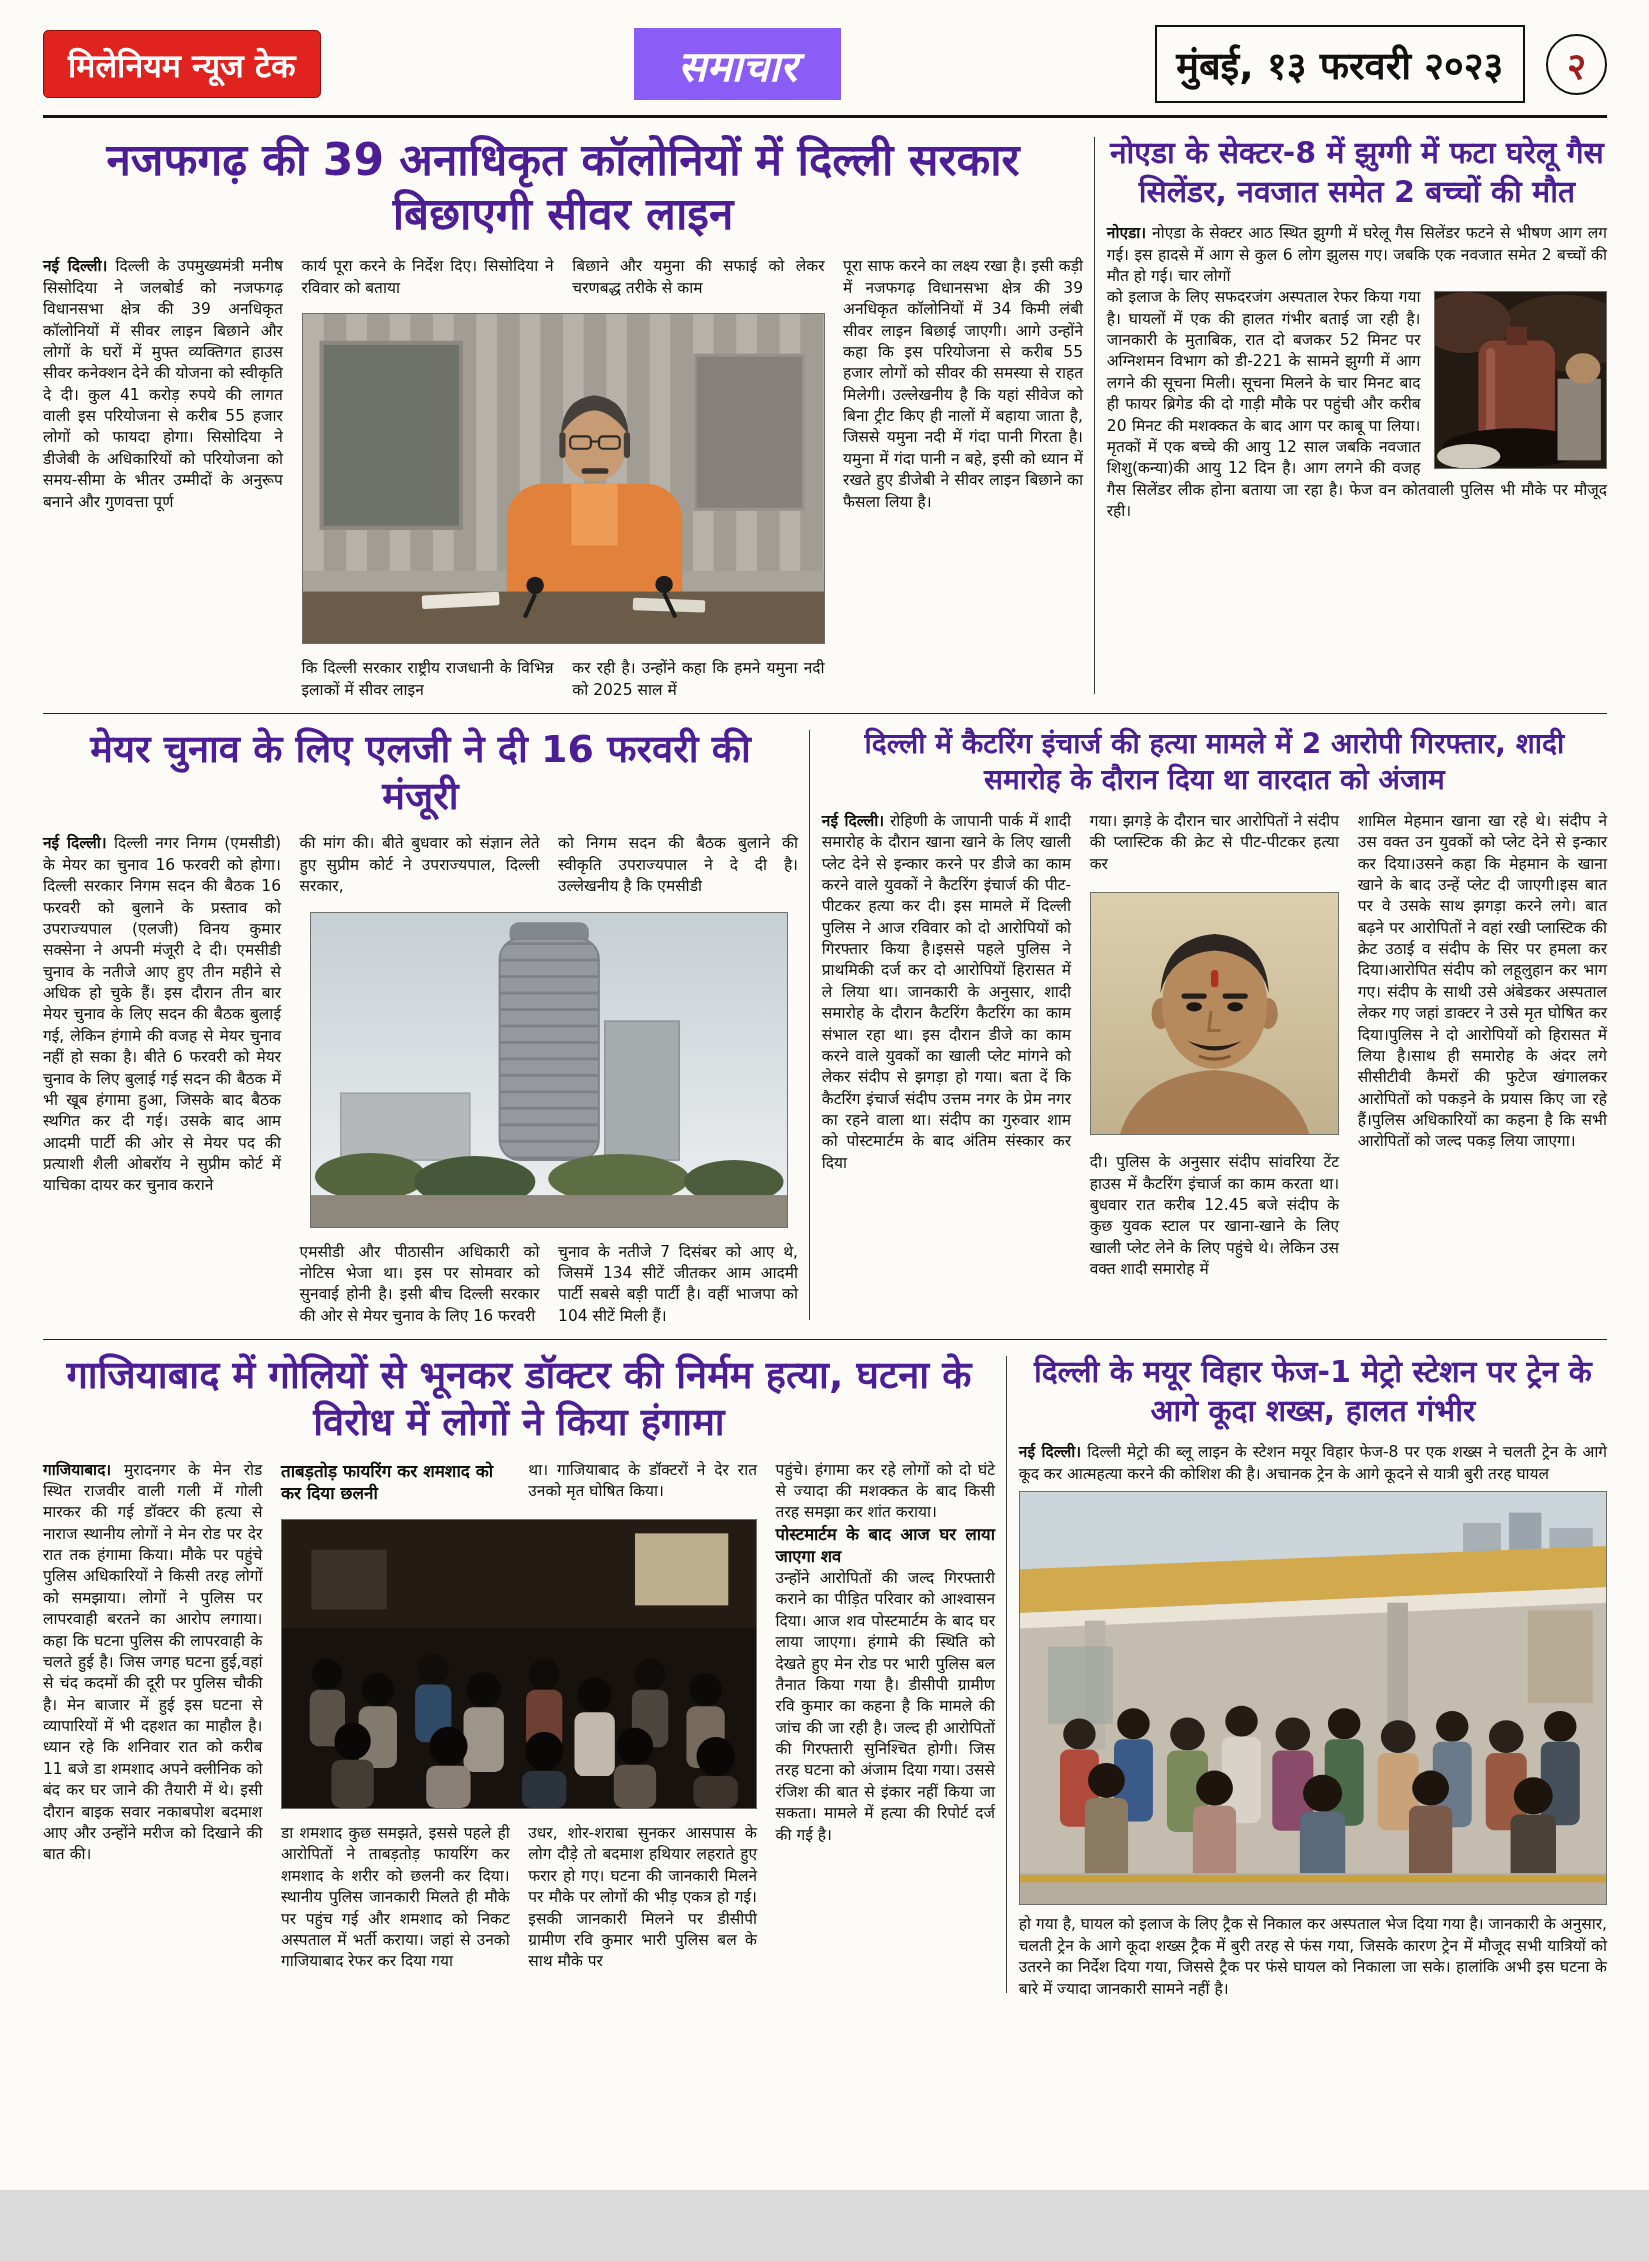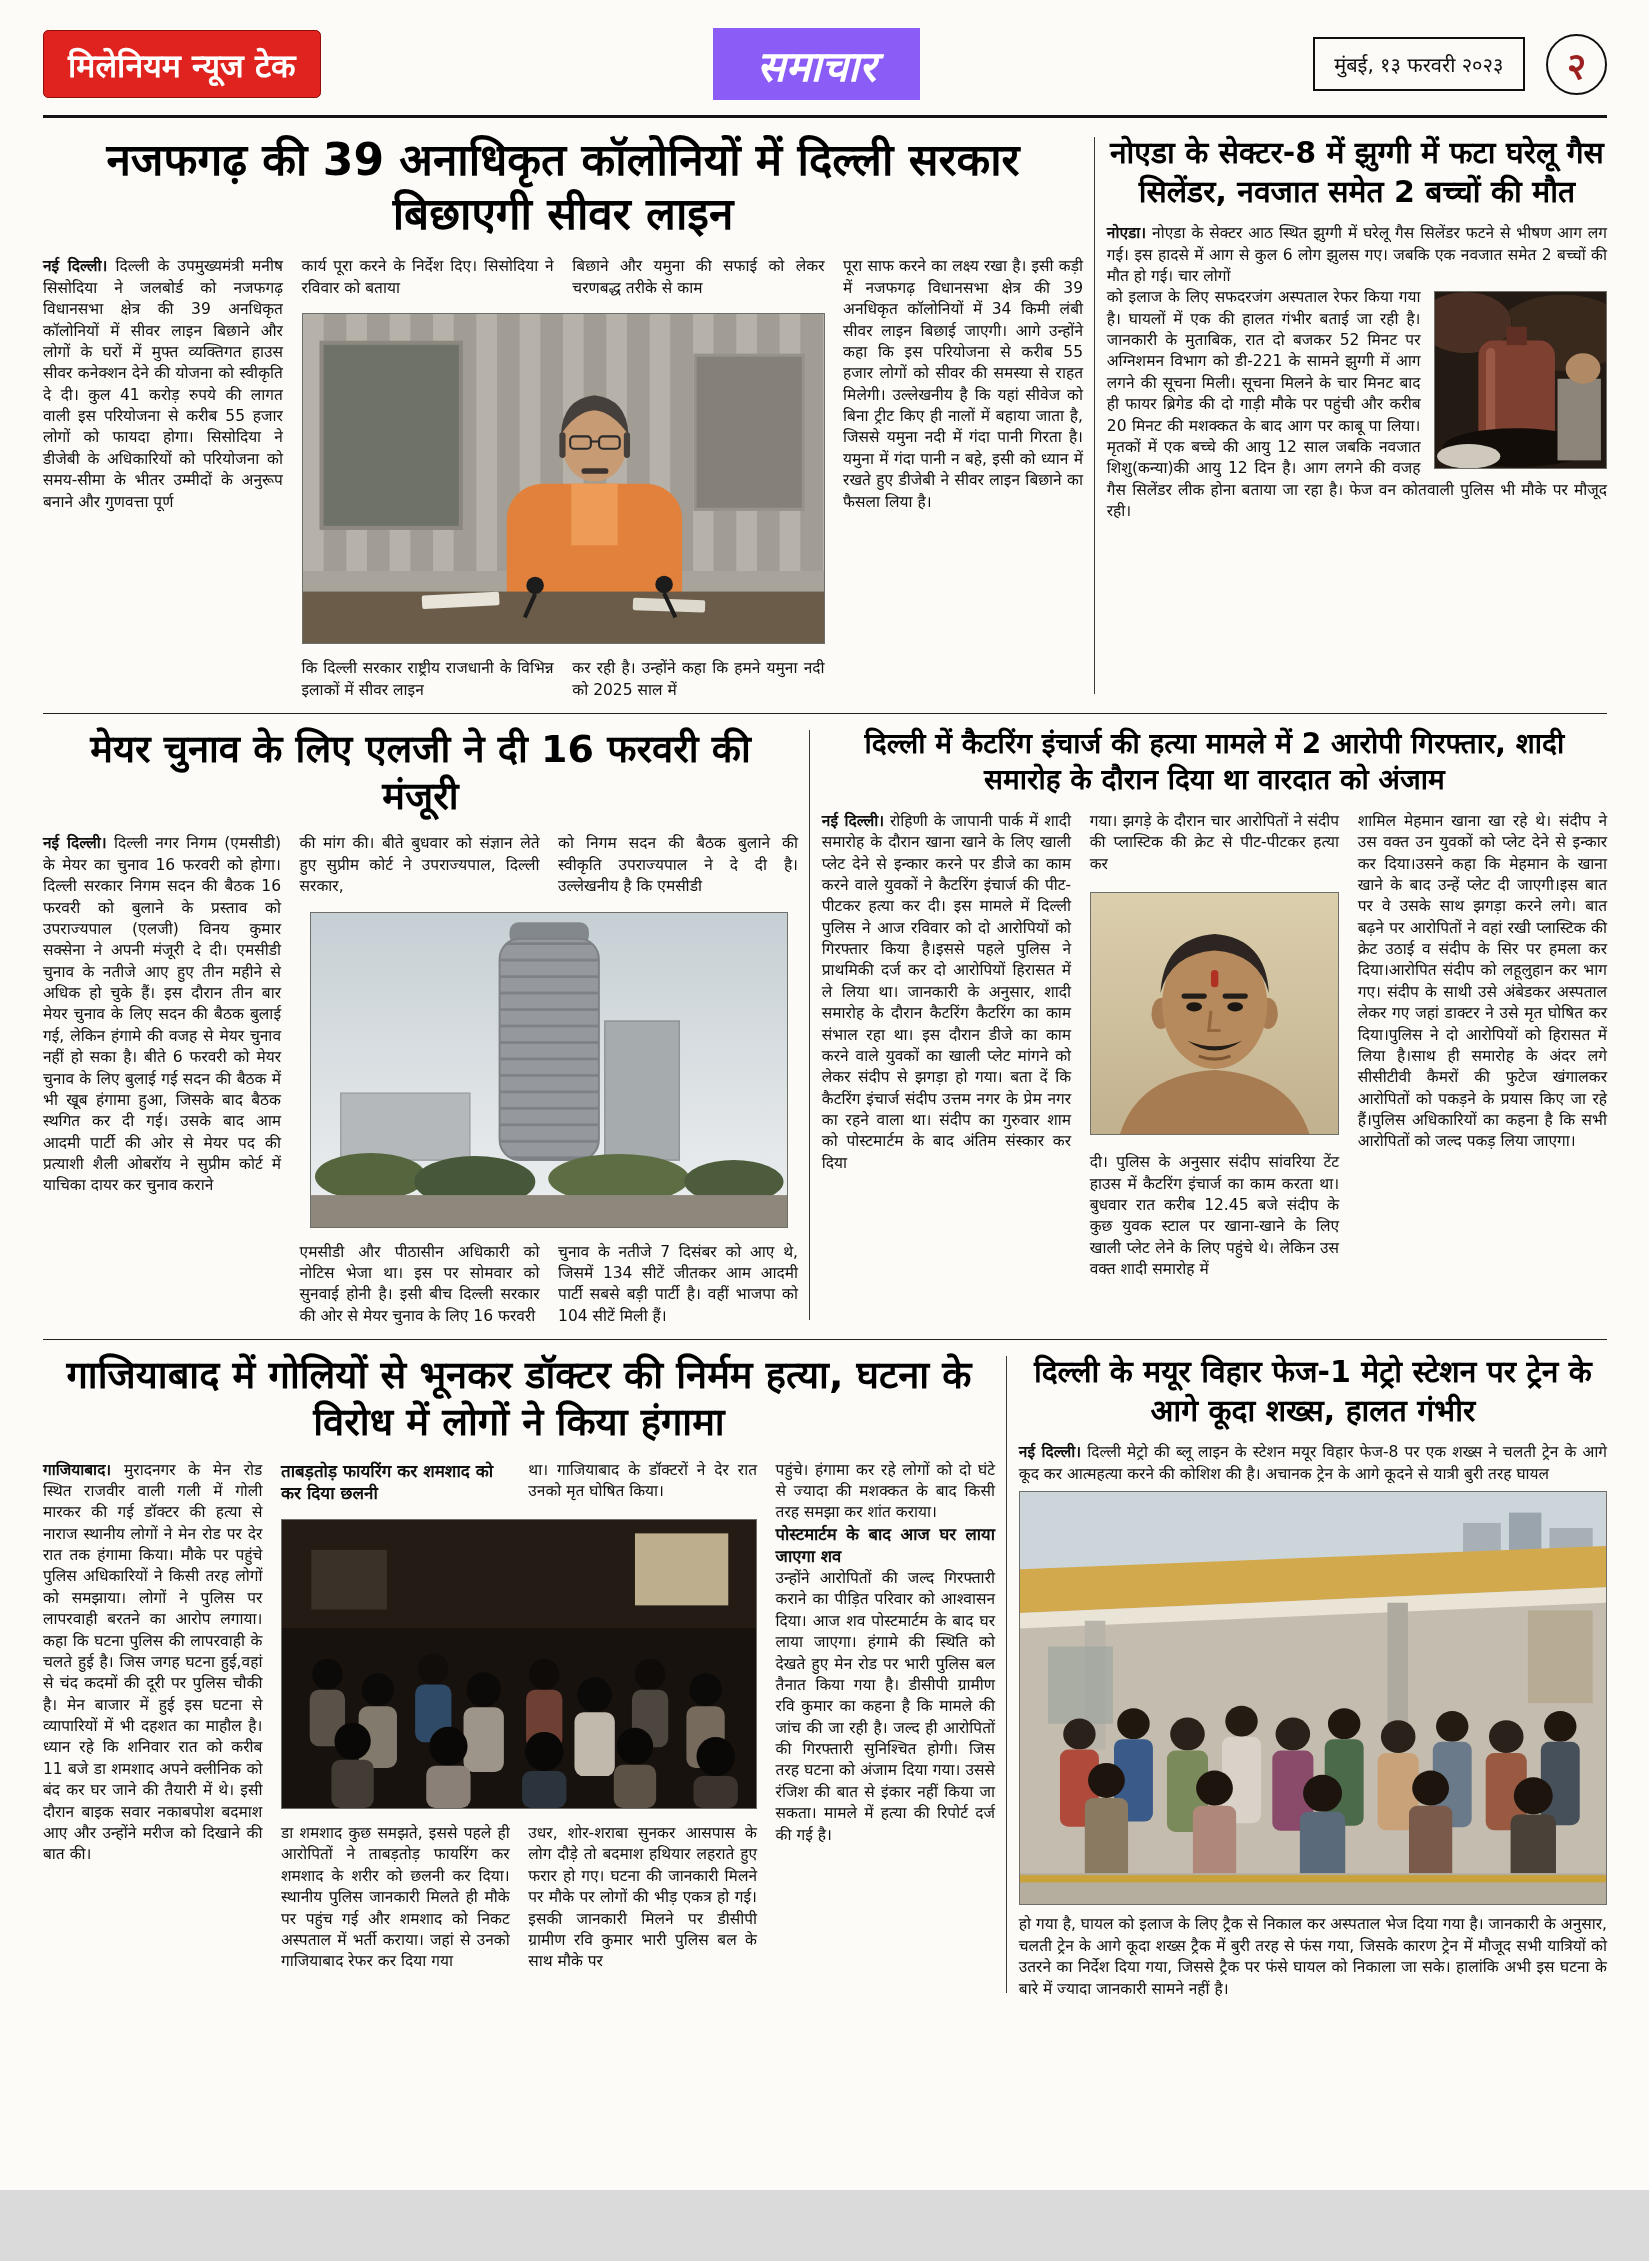--- a/index.html
+++ b/index.html
@@ -9,31 +9,31 @@
     padding:23px 43px 15.5px;overflow:hidden;position:relative}
 
   
   .hdr{display:flex;align-items:center;height:82px;gap:21px}
   .logo{background:#e0231e;color:#ffffff;font-weight:bold;font-size:32px;
     padding:11.4px 24px;border-radius:5.2px;white-space:nowrap;border:1.6px solid #8d0f0c}
   .hdr-sp{flex:1}
   .banner{background:#8b5cf6;color:#ffffff;font-weight:bold;font-style:italic;
     font-size:42px;padding:7.2px 44px;white-space:nowrap;
     font-family:"DejaVu Serif","Liberation Serif",serif}
-  .date{font-weight:normal;font-size:20px;border:2.1px solid #101010;padding:11.4px 19.7px;white-space:nowrap}
+  .date{font-weight:bold;font-size:38px;border:2.1px solid #101010;padding:11.4px 19.7px;white-space:nowrap}
   .pageno{width:61px;height:61px;border:2.6px solid #101010;border-radius:50%;flex:0 0 auto;
     display:flex;align-items:center;justify-content:center;font-size:37px;font-weight:bold;color:#9c1f1f}
   .hrule{border:0;height:0;border-top:3.1px solid #141414;margin:10.3px 0 3.1px}
 
   
   .row{display:flex;gap:11.4px;padding-top:8.3px;align-items:stretch}
   .row2,.row3{border-top:1.6px solid #222222;margin-top:12.4px}
   .vsep{width:1px;background:#3a3a3a;flex:0 0 auto;margin:7.2px 0}
 
-  .hl{font-weight:800;text-align:center;line-height:1.24;color:#000000}
+  .hl{font-weight:800;text-align:center;line-height:1.24;color:#4c1d95}
   .hl-xl{font-size:44px;margin:3.1px 13.5px 14.5px}
   .hl-lg{font-size:38px;margin:3.1px 4.1px 13.5px}
   .hl-md{font-size:30px;margin:3.1px 2.1px 12.4px;line-height:1.3}
   .hl-sm{font-size:28px;margin:3.1px 2.1px 12.4px;line-height:1.3}
 
   .bodytxt,.snip{font-size:15.5px;line-height:1.38;text-align:justify}
   .dl{font-weight:bold}
   .cols{display:flex;gap:18.6px;align-items:flex-start}
   .c{flex:1;min-width:0}
   .mid{display:flex;flex-direction:column;gap:14px}

